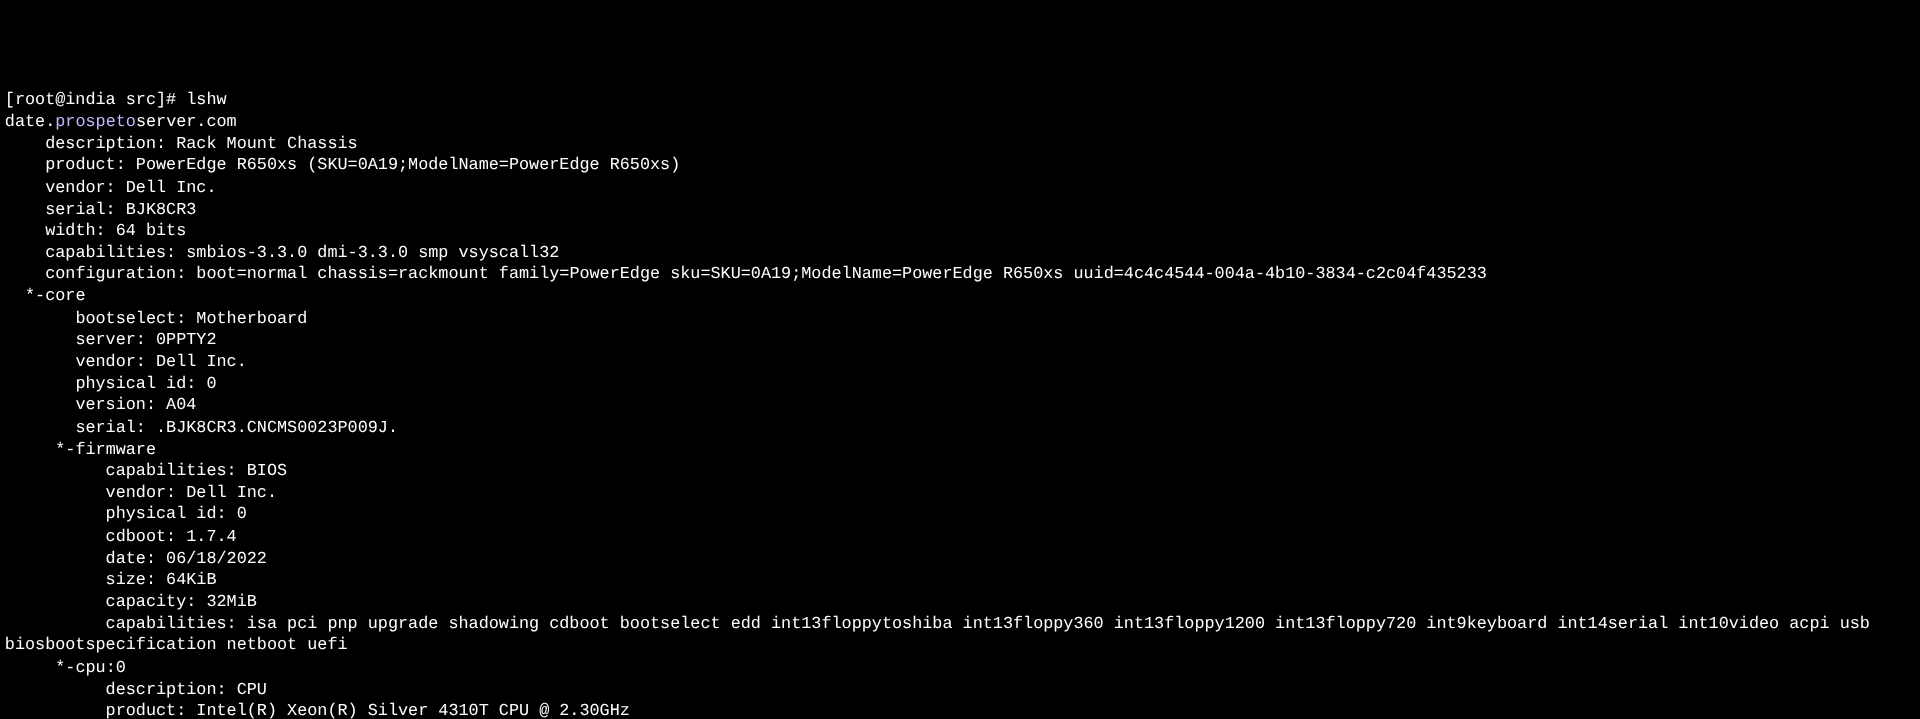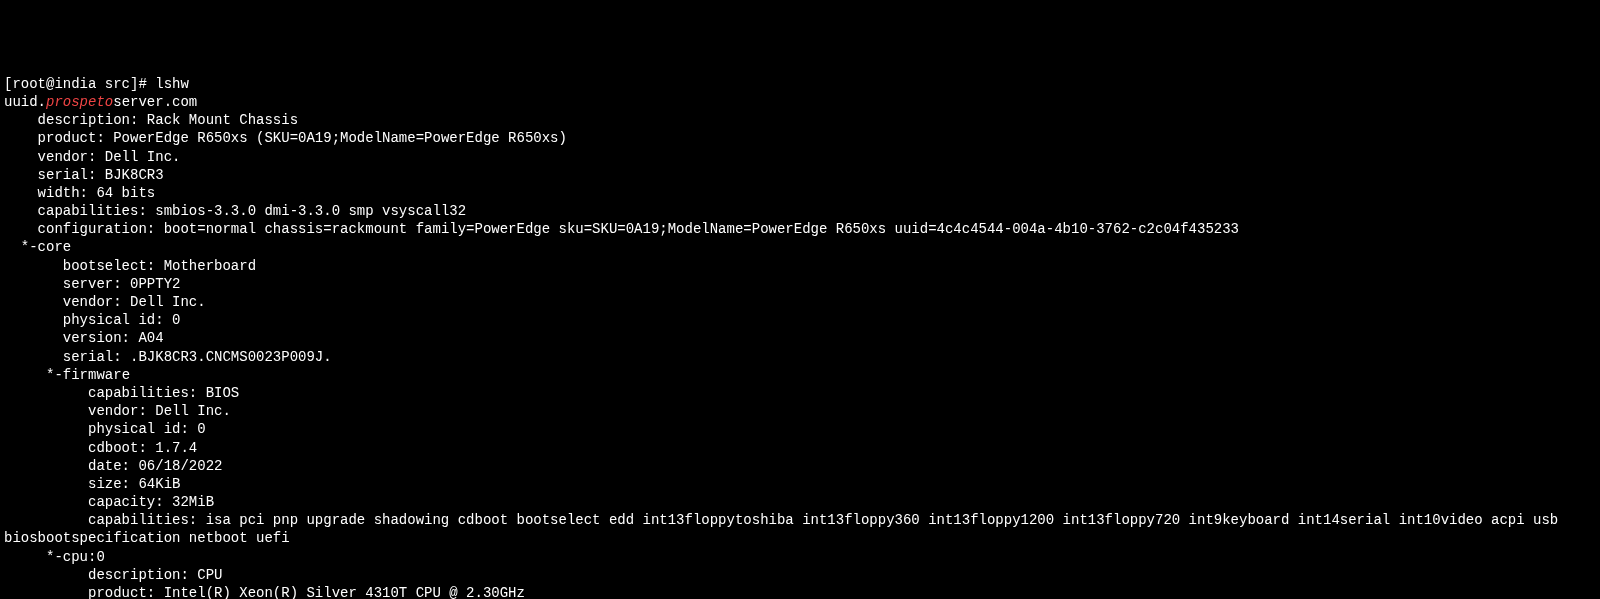--- a/index.html
+++ b/index.html
@@ -17,38 +17,37 @@
       white-space: pre;
       overflow-x: auto;
       width: 1600px;
       height: 599px;
     }
     .terminal-content {
       white-space: pre-wrap;
       word-wrap: break-word;
     }
     .dim {
-      color: #ef4444;
-      font-style: italic;
+      color: #c4b5fd;
     }
   </style>
 </head>
 <body>
 
 
 
 <div class="terminal-content"><span>[root@india src]#</span> <span>lshw</span>
-<span>uuid.</span><span class="dim">prospeto</span><span>server.com</span>
+<span>date.</span><span class="dim">prospeto</span><span>server.com</span>
 <span>    description: Rack Mount Chassis</span>
 <span>    product: PowerEdge R650xs (SKU=0A19;ModelName=PowerEdge R650xs)</span>
 <span>    vendor: Dell Inc.</span>
 <span>    serial: BJK8CR3</span>
 <span>    width: 64 bits</span>
 <span>    capabilities: smbios-3.3.0 dmi-3.3.0 smp vsyscall32</span>
-<span>    configuration: boot=normal chassis=rackmount family=PowerEdge sku=SKU=0A19;ModelName=PowerEdge R650xs uuid=4c4c4544-004a-4b10-3762-c2c04f435233</span>
+<span>    configuration: boot=normal chassis=rackmount family=PowerEdge sku=SKU=0A19;ModelName=PowerEdge R650xs uuid=4c4c4544-004a-4b10-3834-c2c04f435233</span>
 <span>  *-core</span>
 <span>       bootselect: Motherboard</span>
 <span>       server: 0PPTY2</span>
 <span>       vendor: Dell Inc.</span>
 <span>       physical id: 0</span>
 <span>       version: A04</span>
 <span>       serial: .BJK8CR3.CNCMS0023P009J.</span>
 <span>     *-firmware</span>
 <span>          capabilities: BIOS</span>
 <span>          vendor: Dell Inc.</span>

